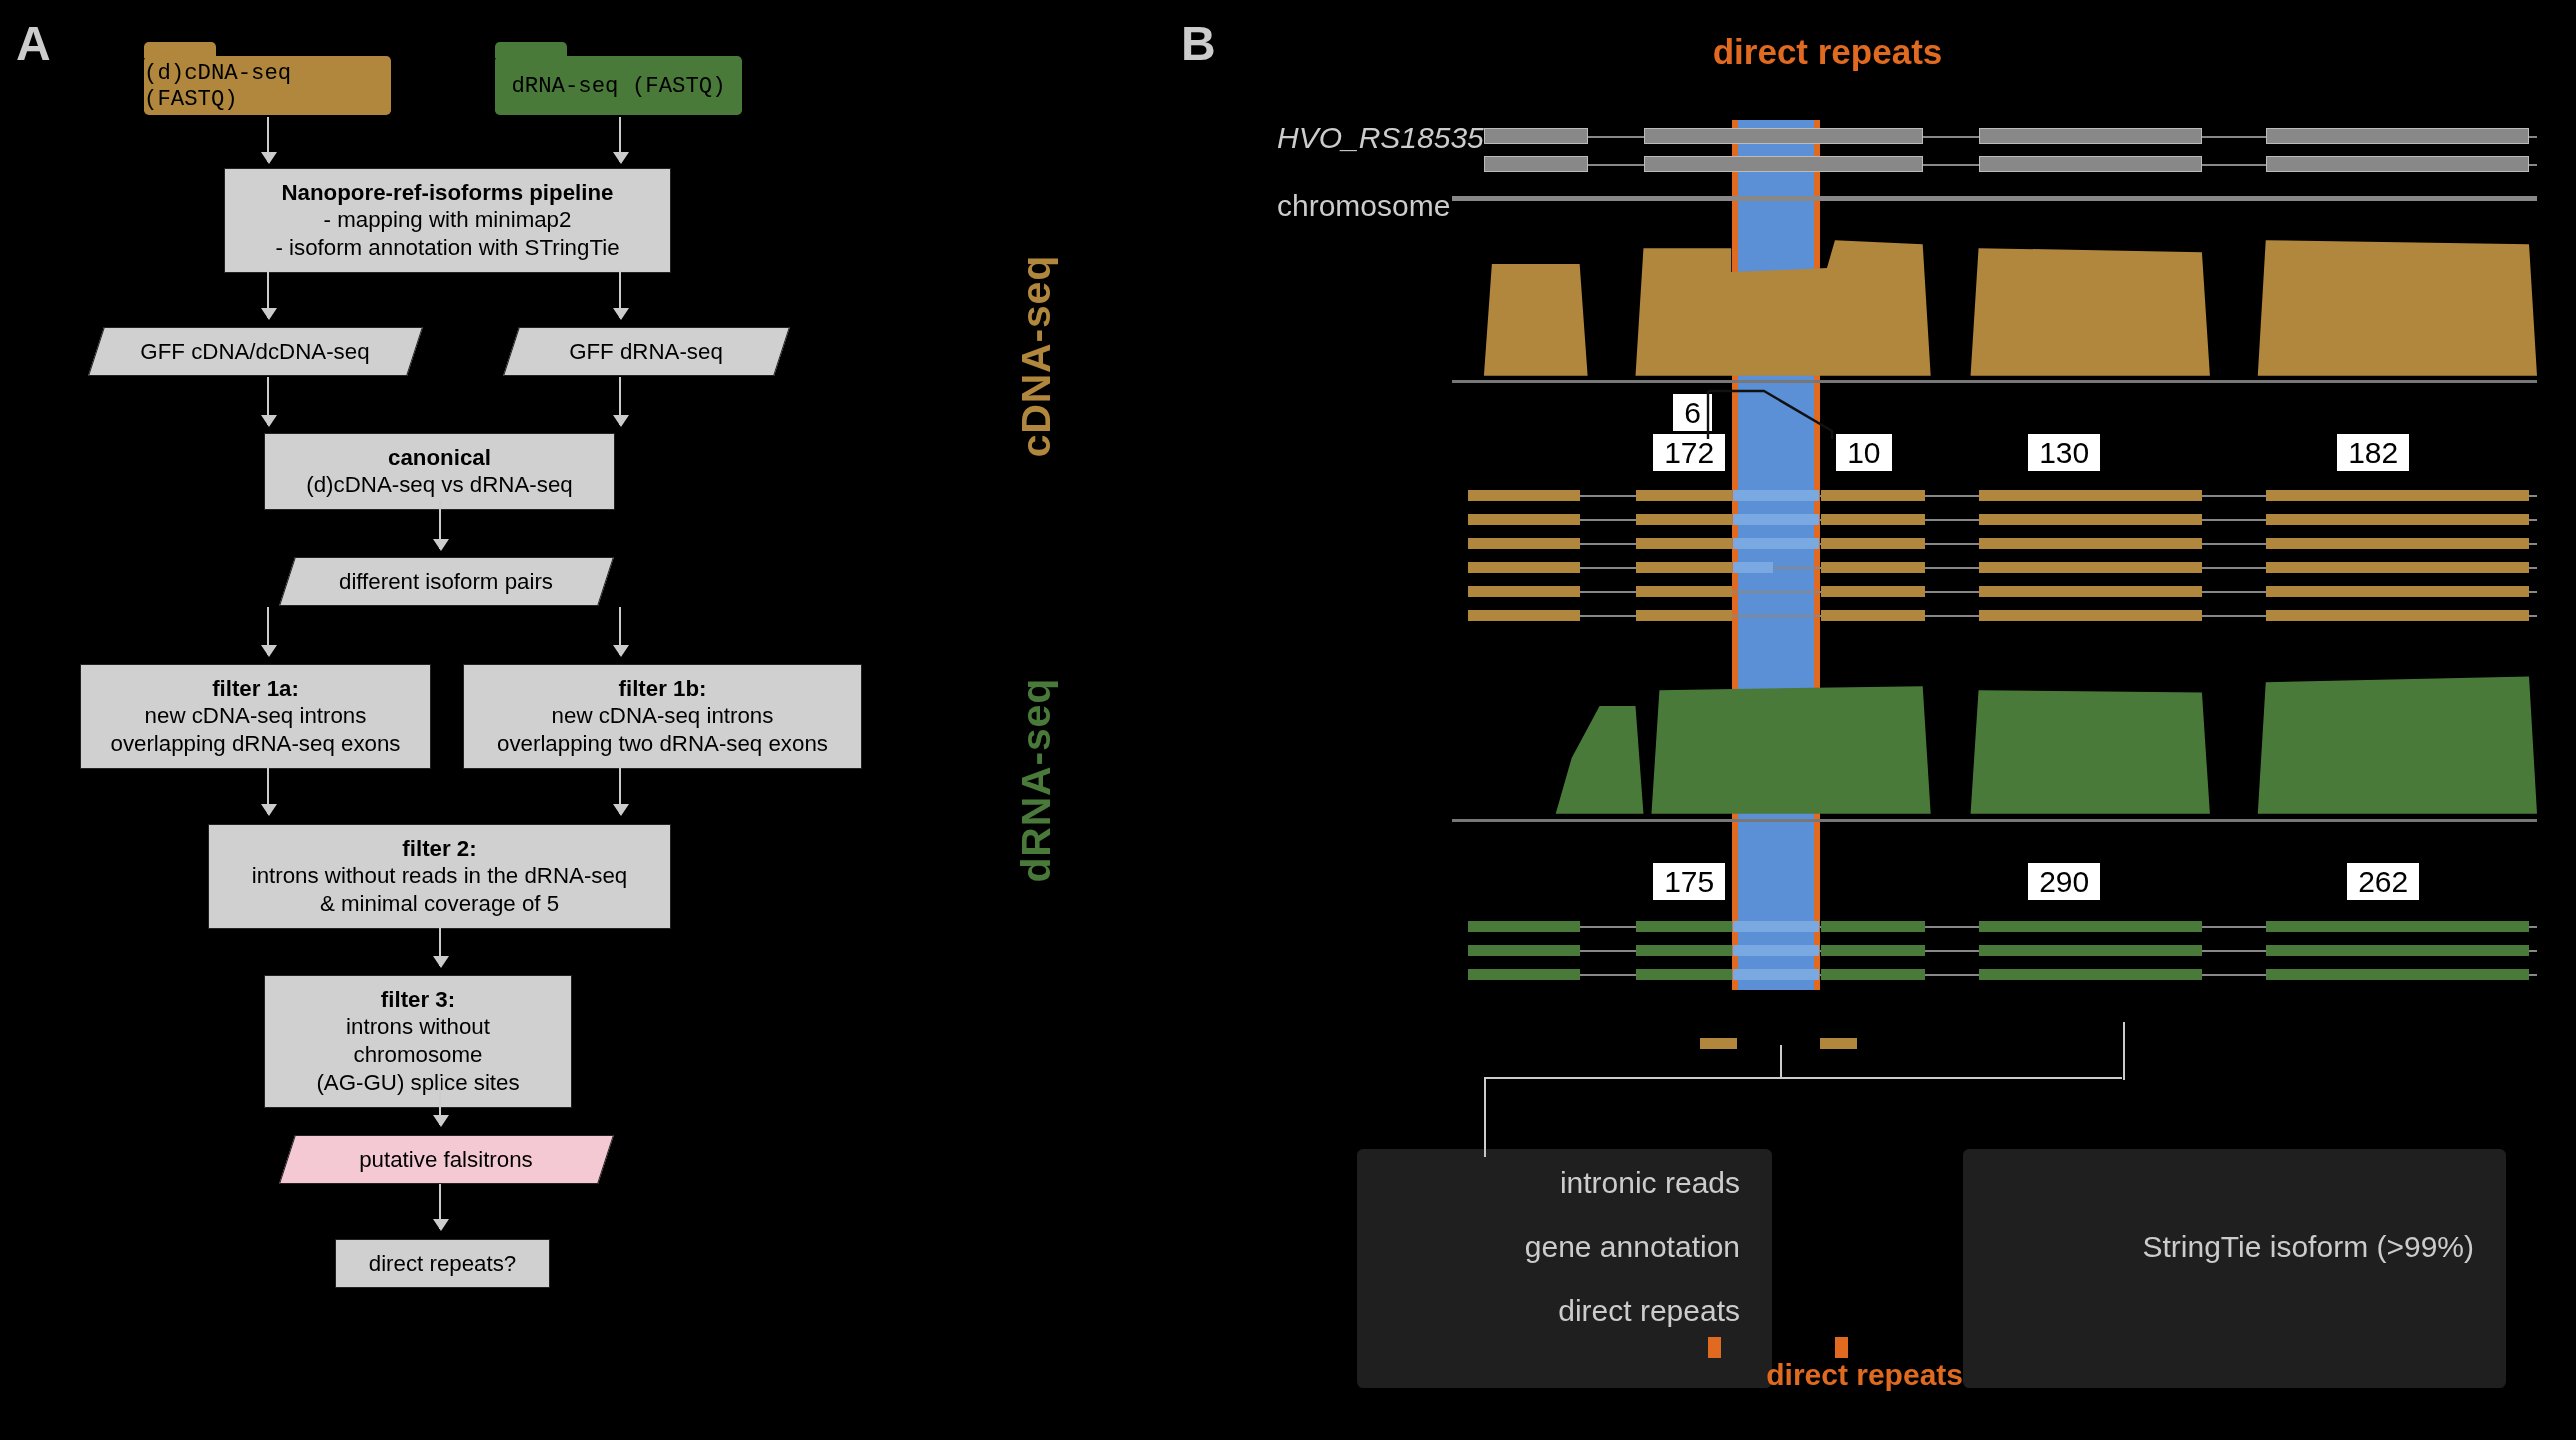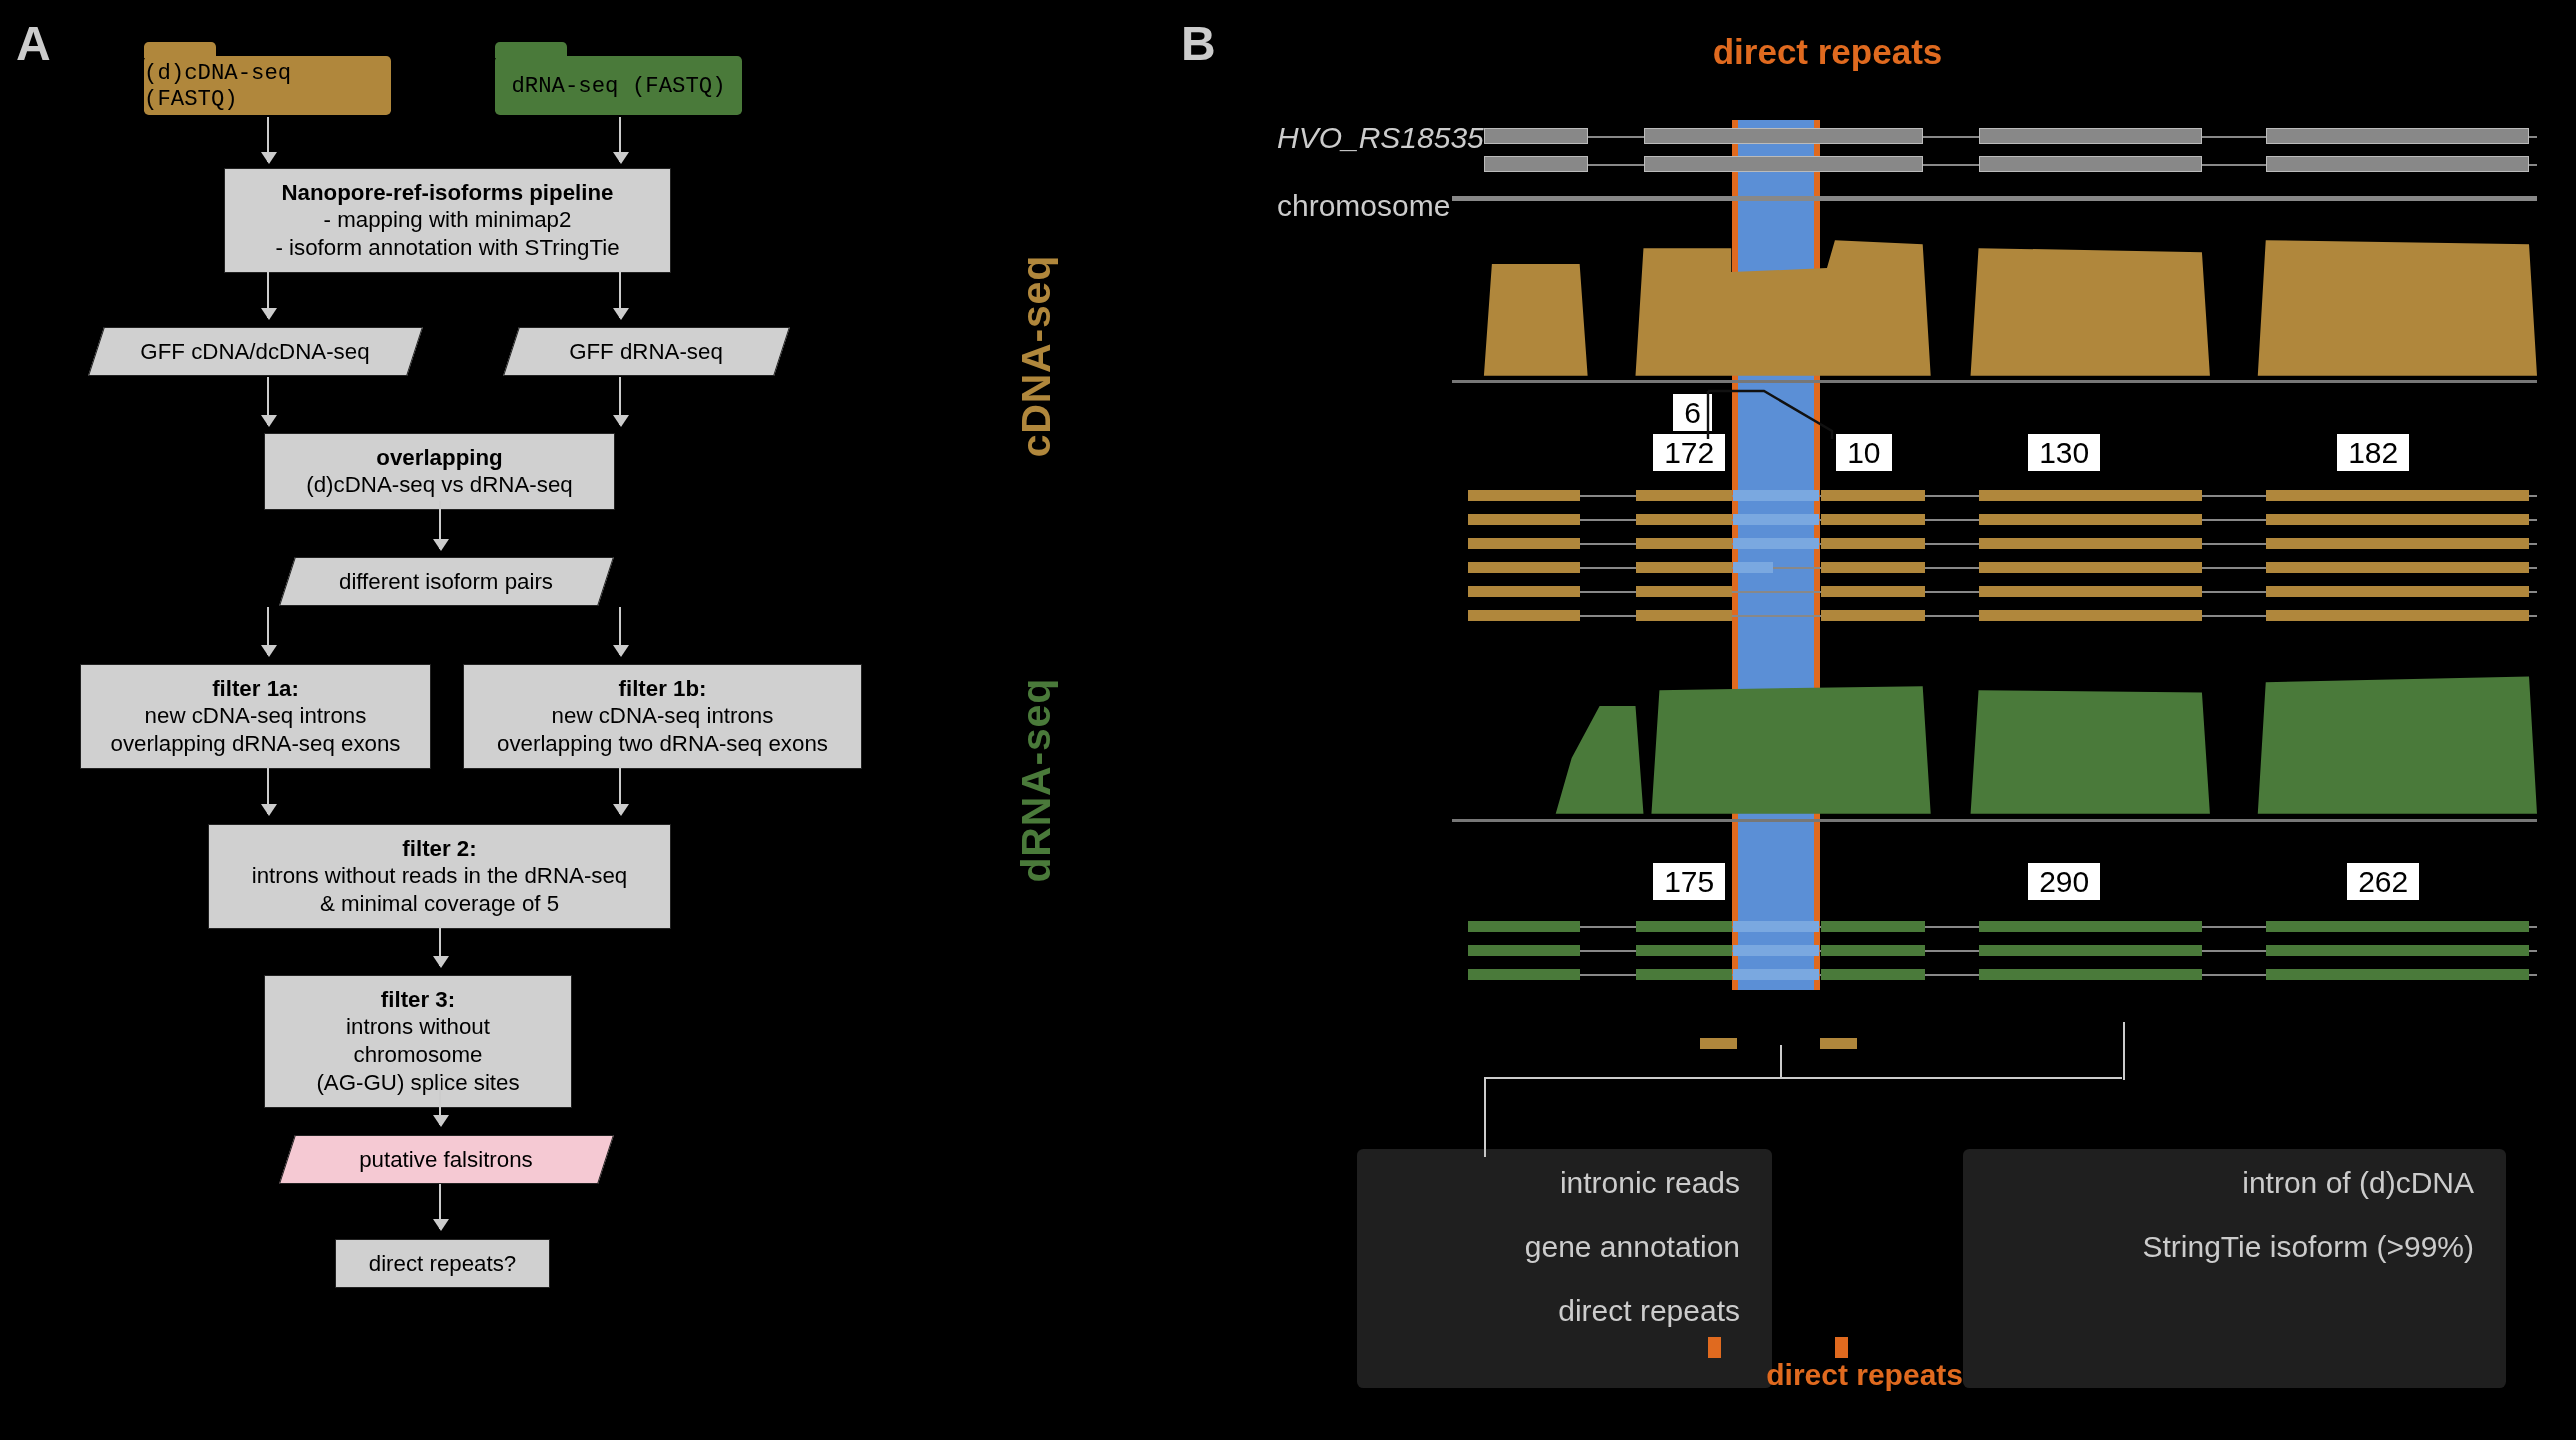--- a/index.html
+++ b/index.html
@@ -205,21 +205,21 @@
     <span class="inner">GFF cDNA/dcDNA-seq</span>
   </div>
   <div class="fc-box parallelogram" style="left:447px; top:295px; width:271px;">
     <span class="inner">GFF dRNA-seq</span>
   </div>
 
   <div class="arrow-v" style="left:203px; top:345px; height:48px;"></div>
   <div class="arrow-v" style="left:555px; top:345px; height:48px;"></div>
 
   <div class="fc-box" style="left:200px; top:401px; width:351px;">
-    <span class="bold">overlapping</span><br>
+    <span class="bold">canonical</span><br>
     <span>(d)cDNA-seq vs dRNA-seq</span>
   </div>
 
   <div class="arrow-v" style="left:375px; top:469px; height:48px;"></div>
 
   <div class="fc-box parallelogram" style="left:223px; top:525px; width:319px;">
     <span class="inner">different isoform pairs</span>
   </div>
 
   <div class="arrow-v" style="left:203px; top:575px; height:48px;"></div>
@@ -403,21 +403,20 @@
   <div class="conn-line" style="left:894px; top:990px; width:2.4px; height:58px;"></div>
   <div class="conn-line" style="left:551px; top:1013px; width:2.4px; height:32px;"></div>
 
   <div class="shade-box" style="left:128px; top:1117px; width:415px; height:239px;"></div>
   <div class="shade-box" style="left:734px; top:1117px; width:543px; height:239px;"></div>
 
   <div class="conn-lbl" style="left:160px; top:1133px; width:351px;">intronic reads</div>
   <div class="conn-lbl" style="left:160px; top:1197px; width:351px;">gene annotation</div>
   <div class="conn-lbl" style="left:160px; top:1261px; width:351px;">direct repeats</div>
 
-  <div class="conn-lbl" style="left:766px; top:1133px; width:479px;">intron of (d)cDNA</div>
   <div class="conn-lbl" style="left:766px; top:1197px; width:479px;">StringTie isoform (&gt;99%)</div>
 
   <div class="conn-lbl" style="left:447px; top:1325px; width:287px; color:#e06a1f; font-weight:bold;">direct repeats</div>
 
   <div style="position:absolute; left:479px; top:1305px; width:12.8px; height:21px; background:#e06a1f;"></div>
   <div style="position:absolute; left:606px; top:1305px; width:12.8px; height:21px; background:#e06a1f;"></div>
 
 </div>
 
 

